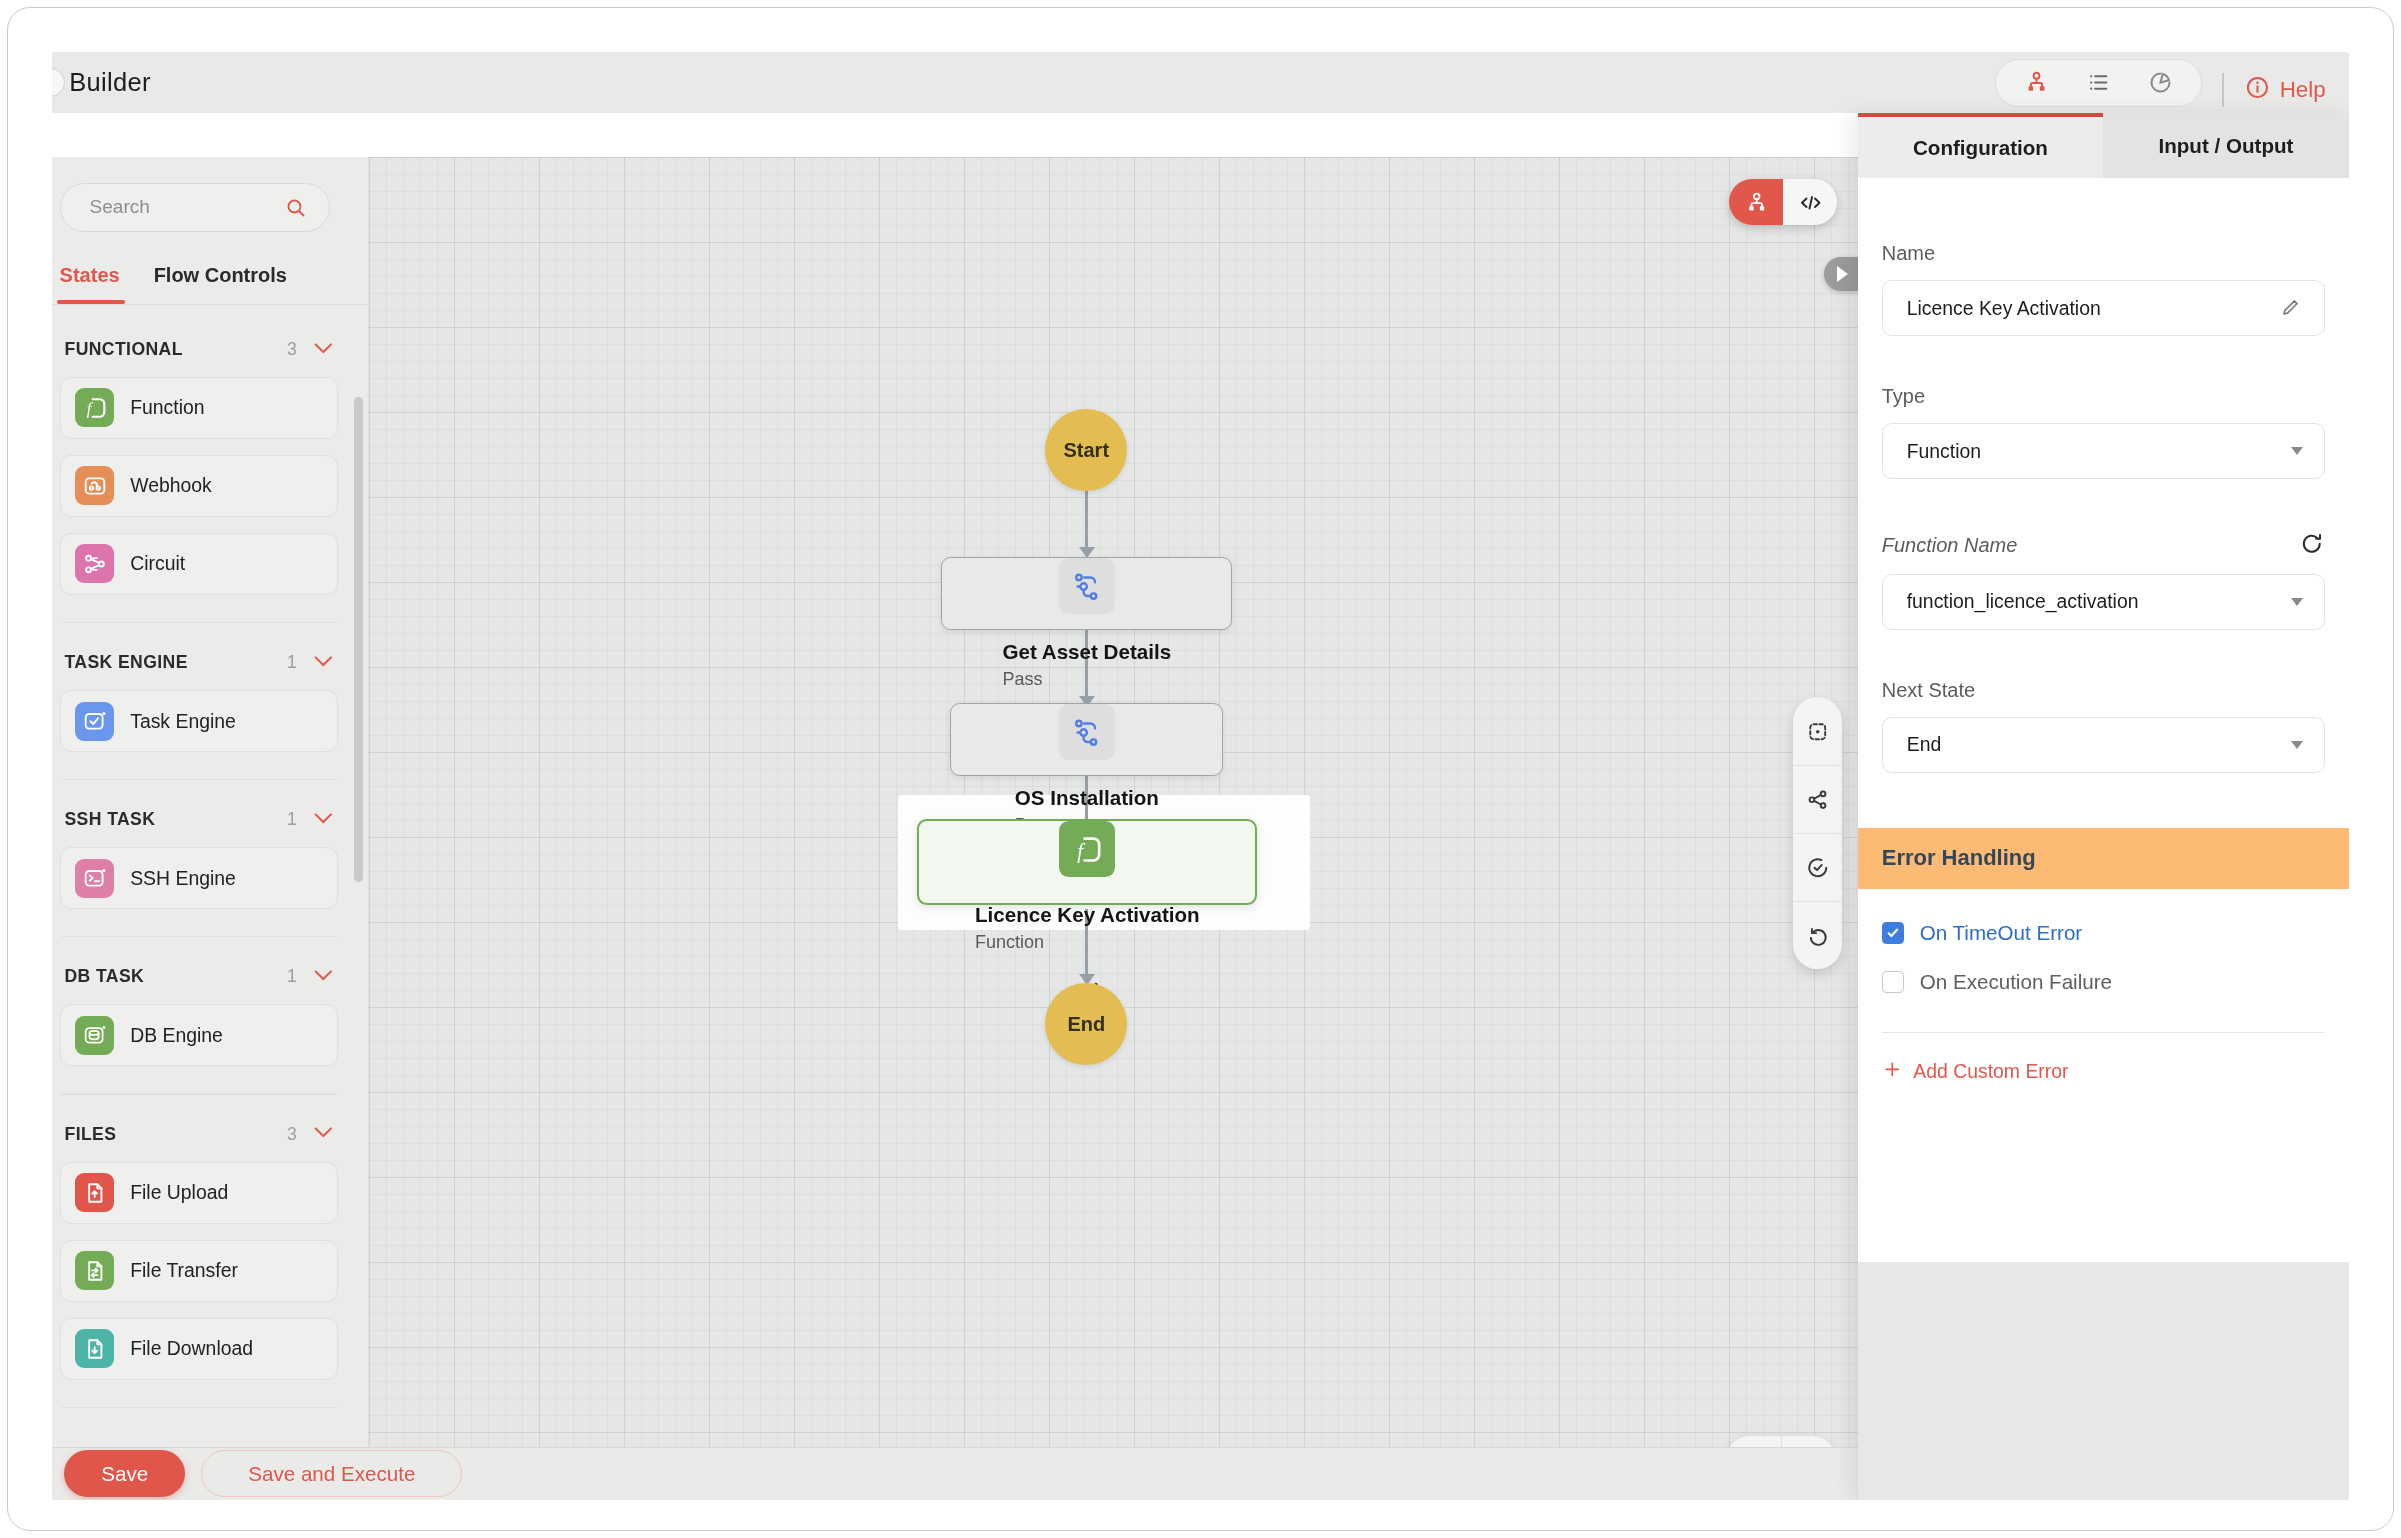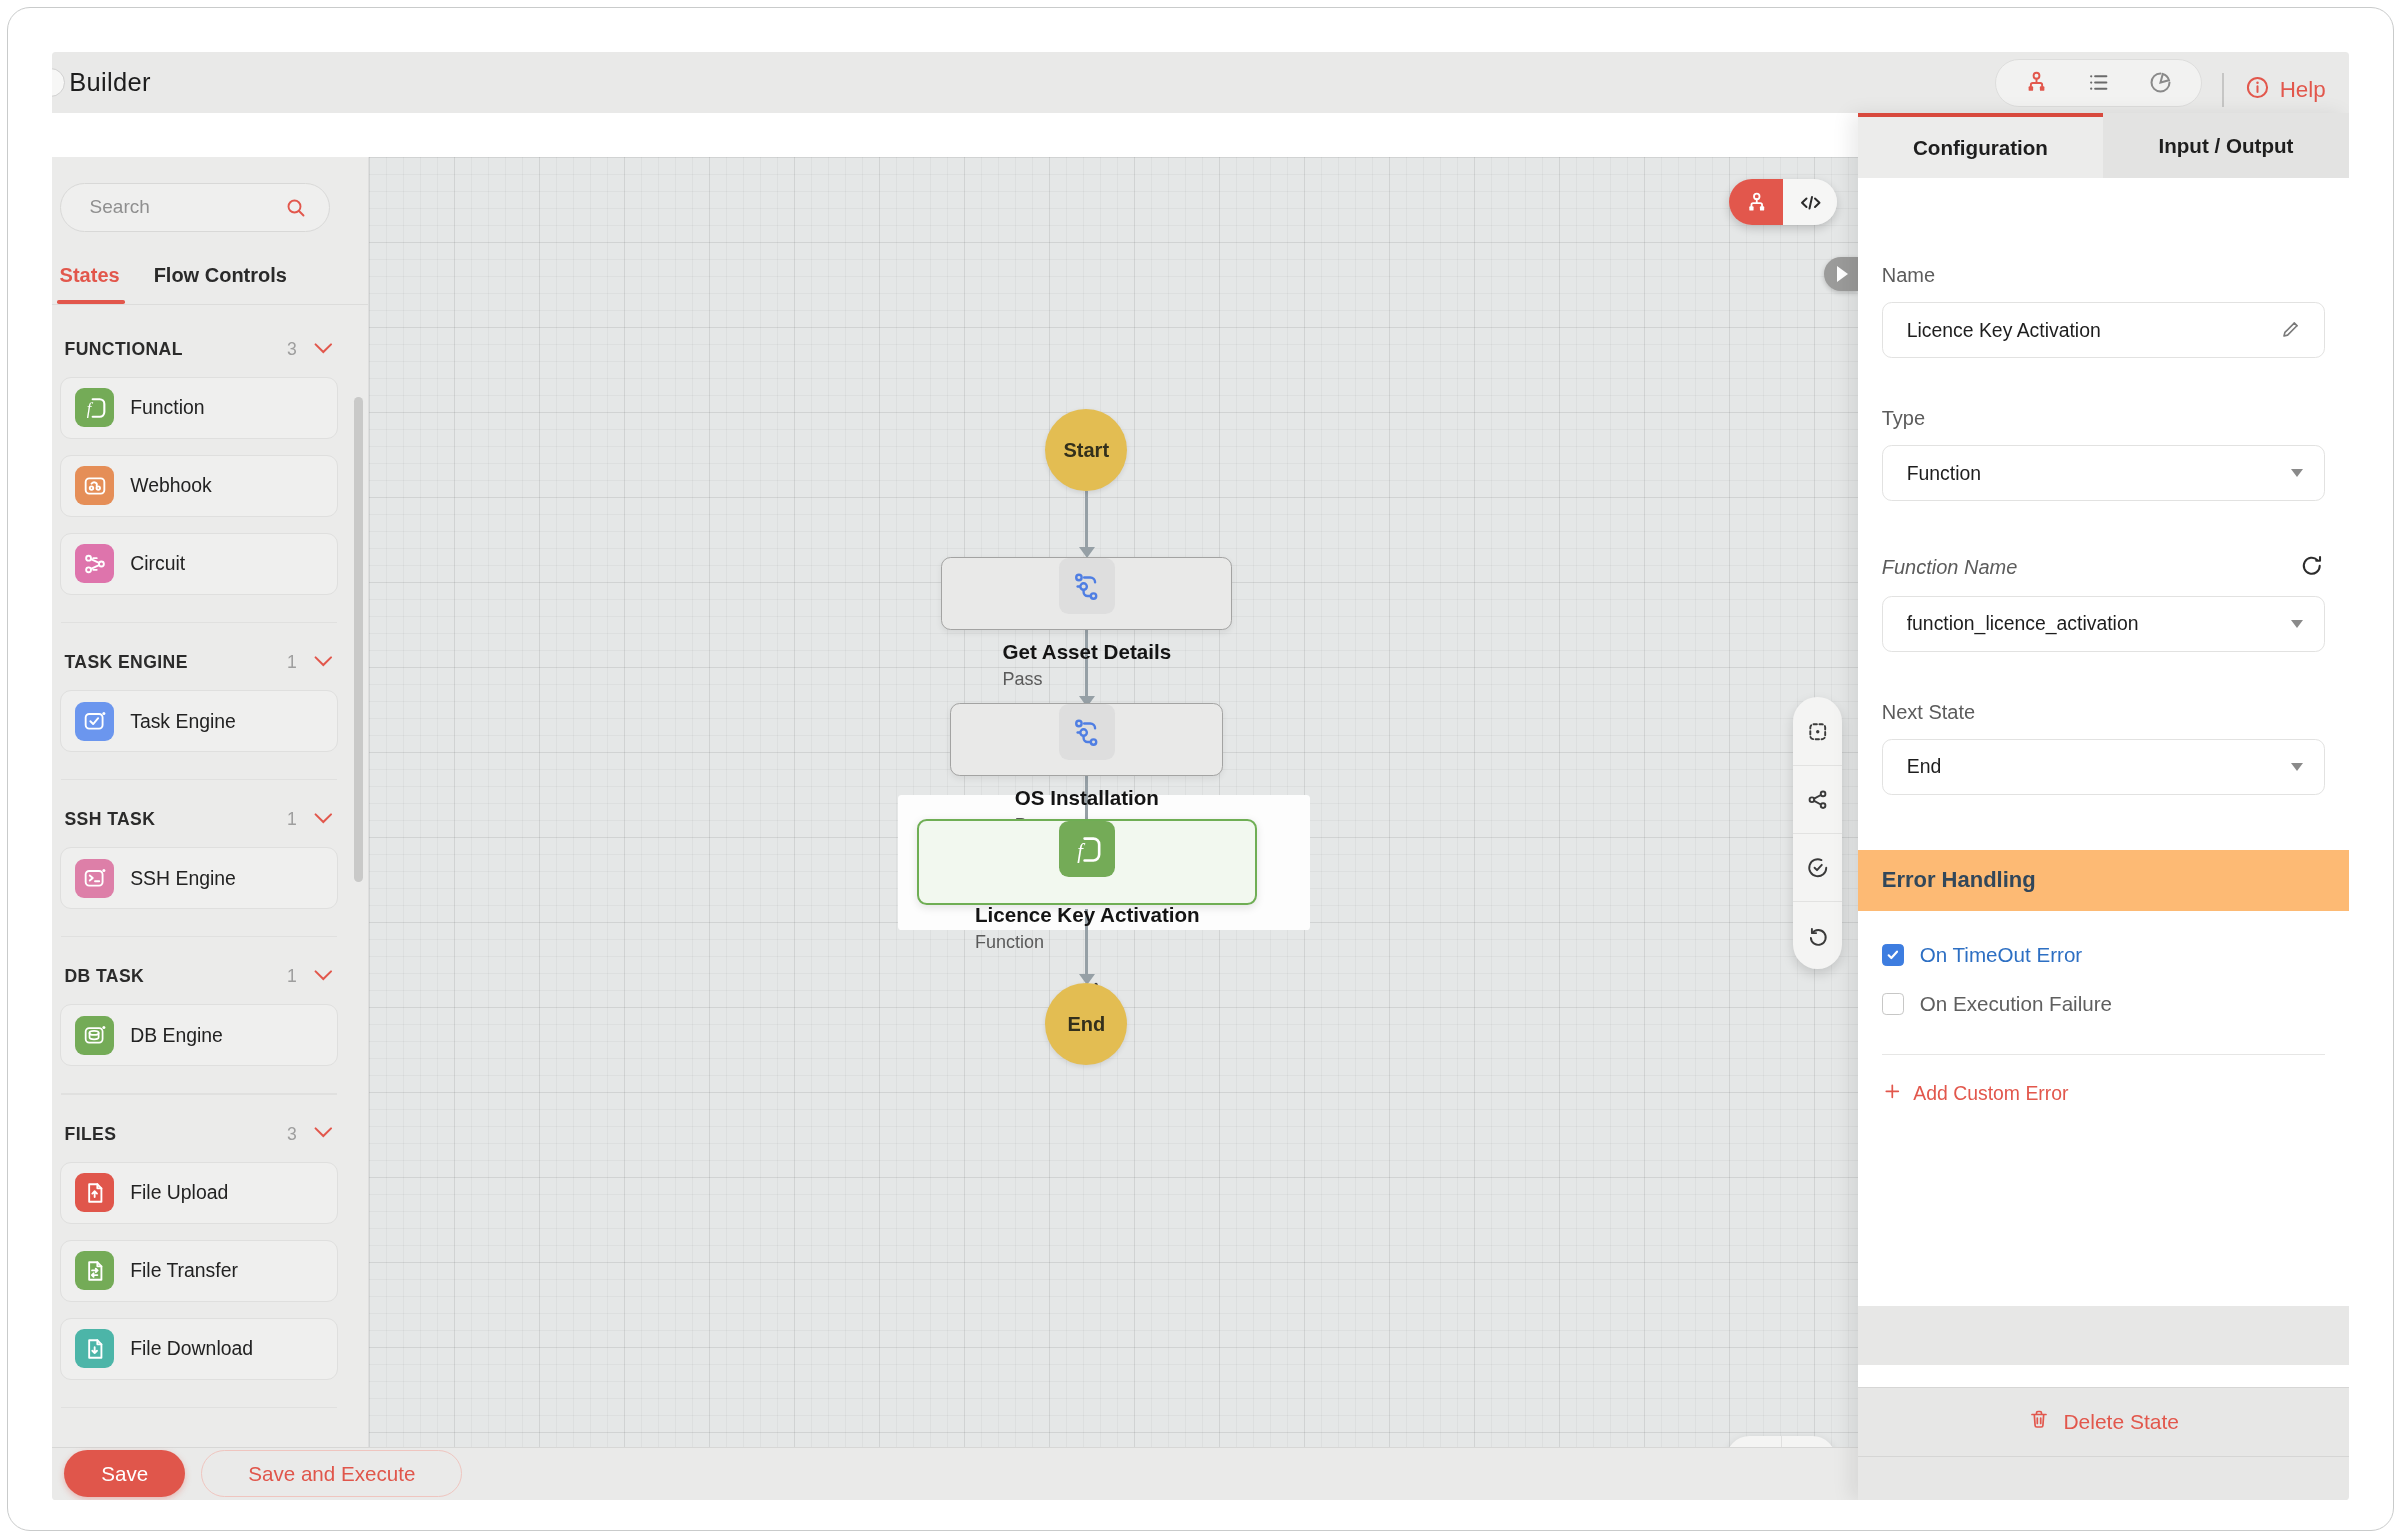--- a/index.html
+++ b/index.html
@@ -167,21 +167,21 @@
   .bottombar {
     height:53px; flex:0 0 auto; background:#eaeae9; border-top:1.2px solid #d7d7d6;
     display:flex; align-items:center; gap:16px; padding:0 0 0 12px;
   }
   .btn { height:47px; border-radius:27px; font-size:20.6px; display:flex; align-items:center; justify-content:center; cursor:pointer; font-family:"Liberation Sans", sans-serif; }
   .btn-save { width:121px; background:#e0564b; color:#fff; border:none; box-shadow:0 2.4px 6px rgba(224,86,75,0.35); }
   .btn-save-exec { width:261px; background:transparent; color:#e0564b; border:1.2px solid #efc5bf; }
   
   .panel {
     width:491px; flex:0 0 auto; background:#ffffff; display:flex; flex-direction:column;
-    box-shadow:-8.5px 0 18px rgba(0,0,0,0.08); position:relative; z-index:3;gap:22px;
+    box-shadow:-8.5px 0 18px rgba(0,0,0,0.08); position:relative; z-index:3;
   }
   .panel-tabs { display:flex; height:65px; flex:0 0 auto; }
   .panel-tab {
     flex:1; display:flex; align-items:center; justify-content:center;
     font-size:20.6px; font-weight:700; color:#1e1e1e; cursor:pointer;
     background:#e3e3e2;
   }
   .panel-tab.active { background:#ececeb; border-top:4.2px solid #d8493d; }
   .panel-content { height:1084px; flex:0 0 auto; padding:64px 24px 0 24px; background:#fff; overflow:hidden; }
   .field-label { font-size:20px; color:#5c5c5c; }
@@ -662,29 +662,20 @@
               <svg width="20.6" height="20.6" viewBox="0 0 24 24" fill="none" stroke="#e2574c" stroke-width="2" stroke-linecap="round">
                   <path d="M12 5v14M5 12h14"></path>
                 </svg>
             </span>
             <span>Add Custom Error</span>
           </div>
         </div>
 
         <div class="panel-filler"></div>
         <div class="panel-footer">
-          <div class="pf-row">
-            <span>
-              <svg width="24" height="24" viewBox="0 0 24 24" fill="none" stroke="#e2574c" stroke-width="1.7" stroke-linecap="round" stroke-linejoin="round">
-                <path d="M5 7.5h14M9.5 7.5V6a1.5 1.5 0 0 1 1.5-1.5h2A1.5 1.5 0 0 1 14.5 6v1.5M7.3 7.5l.8 11a1.6 1.6 0 0 0 1.6 1.5h4.6a1.6 1.6 0 0 0 1.6-1.5l.8-11"></path>
-                <path d="M10.3 11v5.5M13.7 11v5.5"></path>
-              </svg>
-            </span>
-            <span>Delete State</span>
-          </div>
           <div class="pf-bottom"></div>
         </div>
       </div>
     </div>
 
   </div>
 </div>
 
 
 </body></html>

